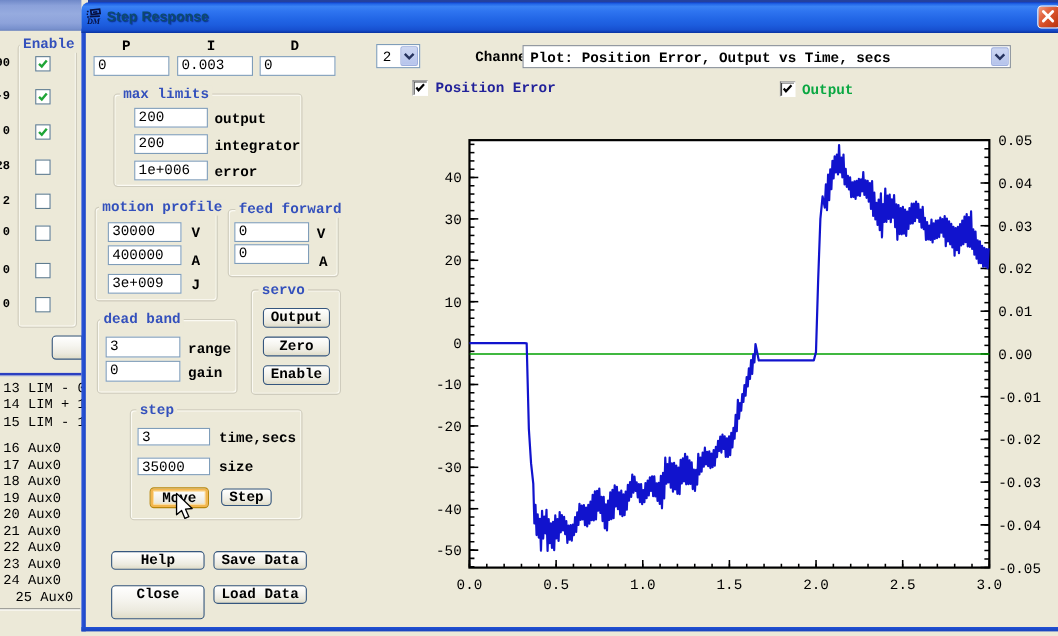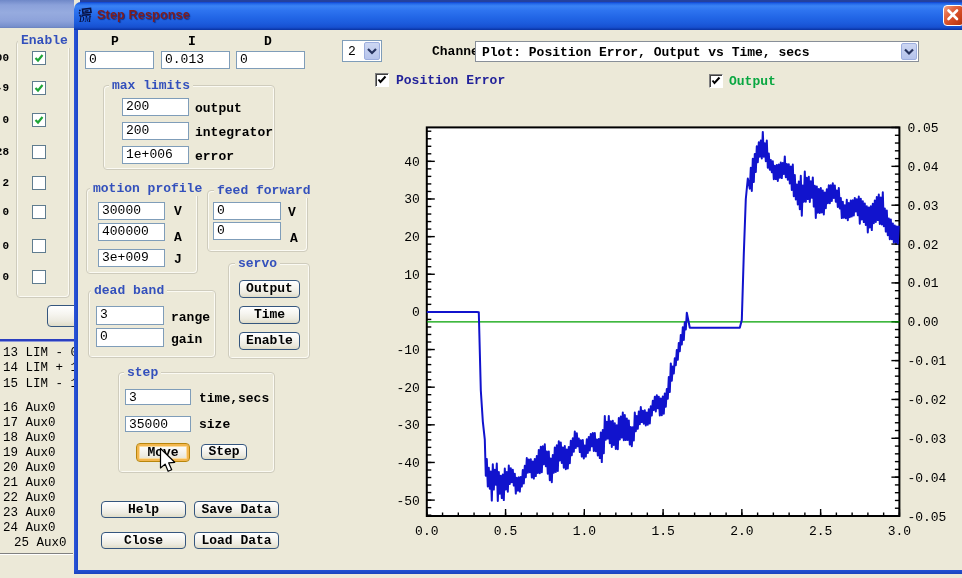--- a/index.html
+++ b/index.html
@@ -84,33 +84,33 @@
 <div class="abs" style="left:78px;top:7px;width:15px;height:16px;">
 <svg width="15" height="16" viewBox="0 0 15 16">
 <g stroke="#071040" fill="none">
 <path d="M4.5 2.2 L12.5 1.4 L13 5.2 L5 6.2 Z" stroke-width="1.6"></path>
 <path d="M6.5 4.2 L10.5 3.8" stroke-width="1.4"></path>
 <path d="M3.5 8.2 L12.8 7.6" stroke-width="1.6"></path>
 <path d="M1 3.5 h1.6 M0.8 6 h1.2 M1.2 8.5 h1.6" stroke-width="1.3"></path>
 </g>
 <text x="1" y="15" font-family="Liberation Serif" font-style="italic" font-weight="bold" font-size="7.5" fill="#071040">DM</text>
 </svg></div>
-<div class="abs" style="left:97px;top:8px;font:bold 12.5px 'Liberation Sans',sans-serif;color:#7f1d1d;text-shadow:1px 1px 1px #0c2f8e;letter-spacing:0.2px;">Step Response</div>
+<div class="abs" style="left:97px;top:8px;font:bold 12.5px 'Liberation Sans',sans-serif;color:#0c4a6e;text-shadow:1px 1px 1px #0c2f8e;letter-spacing:0.2px;">Step Response</div>
 
 <div class="abs" style="left:943px;top:5px;width:21px;height:21px;border:1.5px solid #fff;border-radius:4px;background:linear-gradient(135deg,#f3a183 0%,#e36945 30%,#d64e26 55%,#c03a14 85%,#aa3310 100%);">
 <svg width="18" height="18" viewBox="0 0 18 18" style="position:absolute;left:0;top:0;">
       <path d="M4.5 4.5 L13 13 M13 4.5 L4.5 13" stroke="#fff" stroke-width="2.6" stroke-linecap="round"></path>
     </svg>
 </div>
 
 <div class="lbl" style="left:111px;top:34px;">P</div>
 <div class="lbl" style="left:188px;top:34px;">I</div>
 <div class="lbl" style="left:264px;top:34px;">D</div>
 <div class="entry" style="left:85px;top:51px;width:69px;height:18px;">0</div>
-<div class="entry" style="left:161px;top:51px;width:69px;height:18px;">0.013</div>
+<div class="entry" style="left:161px;top:51px;width:69px;height:18px;">0.003</div>
 <div class="entry" style="left:236px;top:51px;width:69px;height:18px;">0</div>
 
 <div class="grp" style="left:103px;top:85px;width:172px;height:85px;"></div>
 <div class="gl" style="left:109px;top:78px;">max limits</div>
 <div class="entry" style="left:122px;top:98px;width:67px;height:18px;">200</div>
 <div class="lbl" style="left:195px;top:101px;">output</div>
 <div class="entry" style="left:122px;top:122px;width:67px;height:18px;">200</div>
 <div class="lbl" style="left:195px;top:125px;">integrator</div>
 <div class="entry" style="left:122px;top:146px;width:67px;height:18px;">1e+006</div>
 <div class="lbl" style="left:195px;top:149px;">error</div>
@@ -127,42 +127,42 @@
 <div class="grp" style="left:207px;top:190px;width:101px;height:62px;"></div>
 <div class="gl" style="left:214px;top:183px;">feed forward</div>
 <div class="entry" style="left:213px;top:202px;width:68px;height:18px;">0</div>
 <div class="lbl" style="left:288px;top:205px;">V</div>
 <div class="entry" style="left:213px;top:222px;width:68px;height:18px;">0</div>
 <div class="lbl" style="left:290px;top:231px;">A</div>
 
 <div class="grp" style="left:228px;top:263px;width:82px;height:96px;"></div>
 <div class="gl" style="left:235px;top:256px;">servo</div>
 <div class="btn" style="left:239px;top:280px;width:61px;height:18px;line-height:16px;">Output</div>
-<div class="btn" style="left:239px;top:306px;width:61px;height:18px;line-height:16px;">Time</div>
+<div class="btn" style="left:239px;top:306px;width:61px;height:18px;line-height:16px;">Zero</div>
 <div class="btn" style="left:239px;top:332px;width:61px;height:18px;line-height:16px;">Enable</div>
 
 <div class="grp" style="left:88px;top:290px;width:128px;height:68px;"></div>
 <div class="gl" style="left:91px;top:283px;">dead band</div>
 <div class="entry" style="left:96px;top:306px;width:68px;height:19px;">3</div>
 <div class="lbl" style="left:171px;top:310px;">range</div>
 <div class="entry" style="left:96px;top:328px;width:68px;height:19px;">0</div>
 <div class="lbl" style="left:171px;top:332px;">gain</div>
 
 <div class="grp" style="left:118px;top:372px;width:157px;height:101px;"></div>
 <div class="gl" style="left:124px;top:365px;">step</div>
 <div class="entry" style="left:125px;top:389px;width:66px;height:16px;">3</div>
 <div class="lbl" style="left:199px;top:391px;">time,secs</div>
 <div class="entry" style="left:125px;top:416px;width:66px;height:16px;">35000</div>
 <div class="lbl" style="left:199px;top:417px;">size</div>
 <div class="btn" style="left:136px;top:443px;width:54px;height:19px;line-height:17px;border:1px solid #b8860b;box-shadow:inset 0 0 0 2px #f3b64e, inset 0 0 0 3px #fbdc9c;">Move</div>
 <div class="btn" style="left:201px;top:444px;width:46px;height:16px;line-height:14px;">Step</div>
 
 <div class="btn" style="left:101px;top:501px;width:85px;height:17px;line-height:15px;">Help</div>
 <div class="btn" style="left:194px;top:501px;width:85px;height:17px;line-height:15px;">Save Data</div>
-<div class="btn" style="left:101px;top:532px;width:85px;height:17px;line-height:15px;">Close</div>
+<div class="btn" style="left:101px;top:532px;width:85px;height:31px;line-height:15px;">Close</div>
 <div class="btn" style="left:194px;top:532px;width:85px;height:17px;line-height:15px;">Load Data</div>
 
 <div class="abs" style="left:342px;top:40px;width:40px;height:22px;background:#fff;border:1px solid #7f9db9;"></div>
 <div class="mono" style="left:348px;top:44px;">2</div>
 <div class="abs" style="left:364px;top:42px;width:16px;height:18px;border-radius:2px;background:linear-gradient(180deg,#cdd7f2,#b6c4ec);border:1px solid #9daede;">
 <svg width="14" height="16" viewBox="0 0 14 16">
       <path d="M3 6 L7 10 L11 6" stroke="#26335e" stroke-width="2.2" fill="none"></path>
     </svg>
 </div>
 <div class="lbl" style="left:386px;top:44px;margin-left:46px;">Channel</div>

